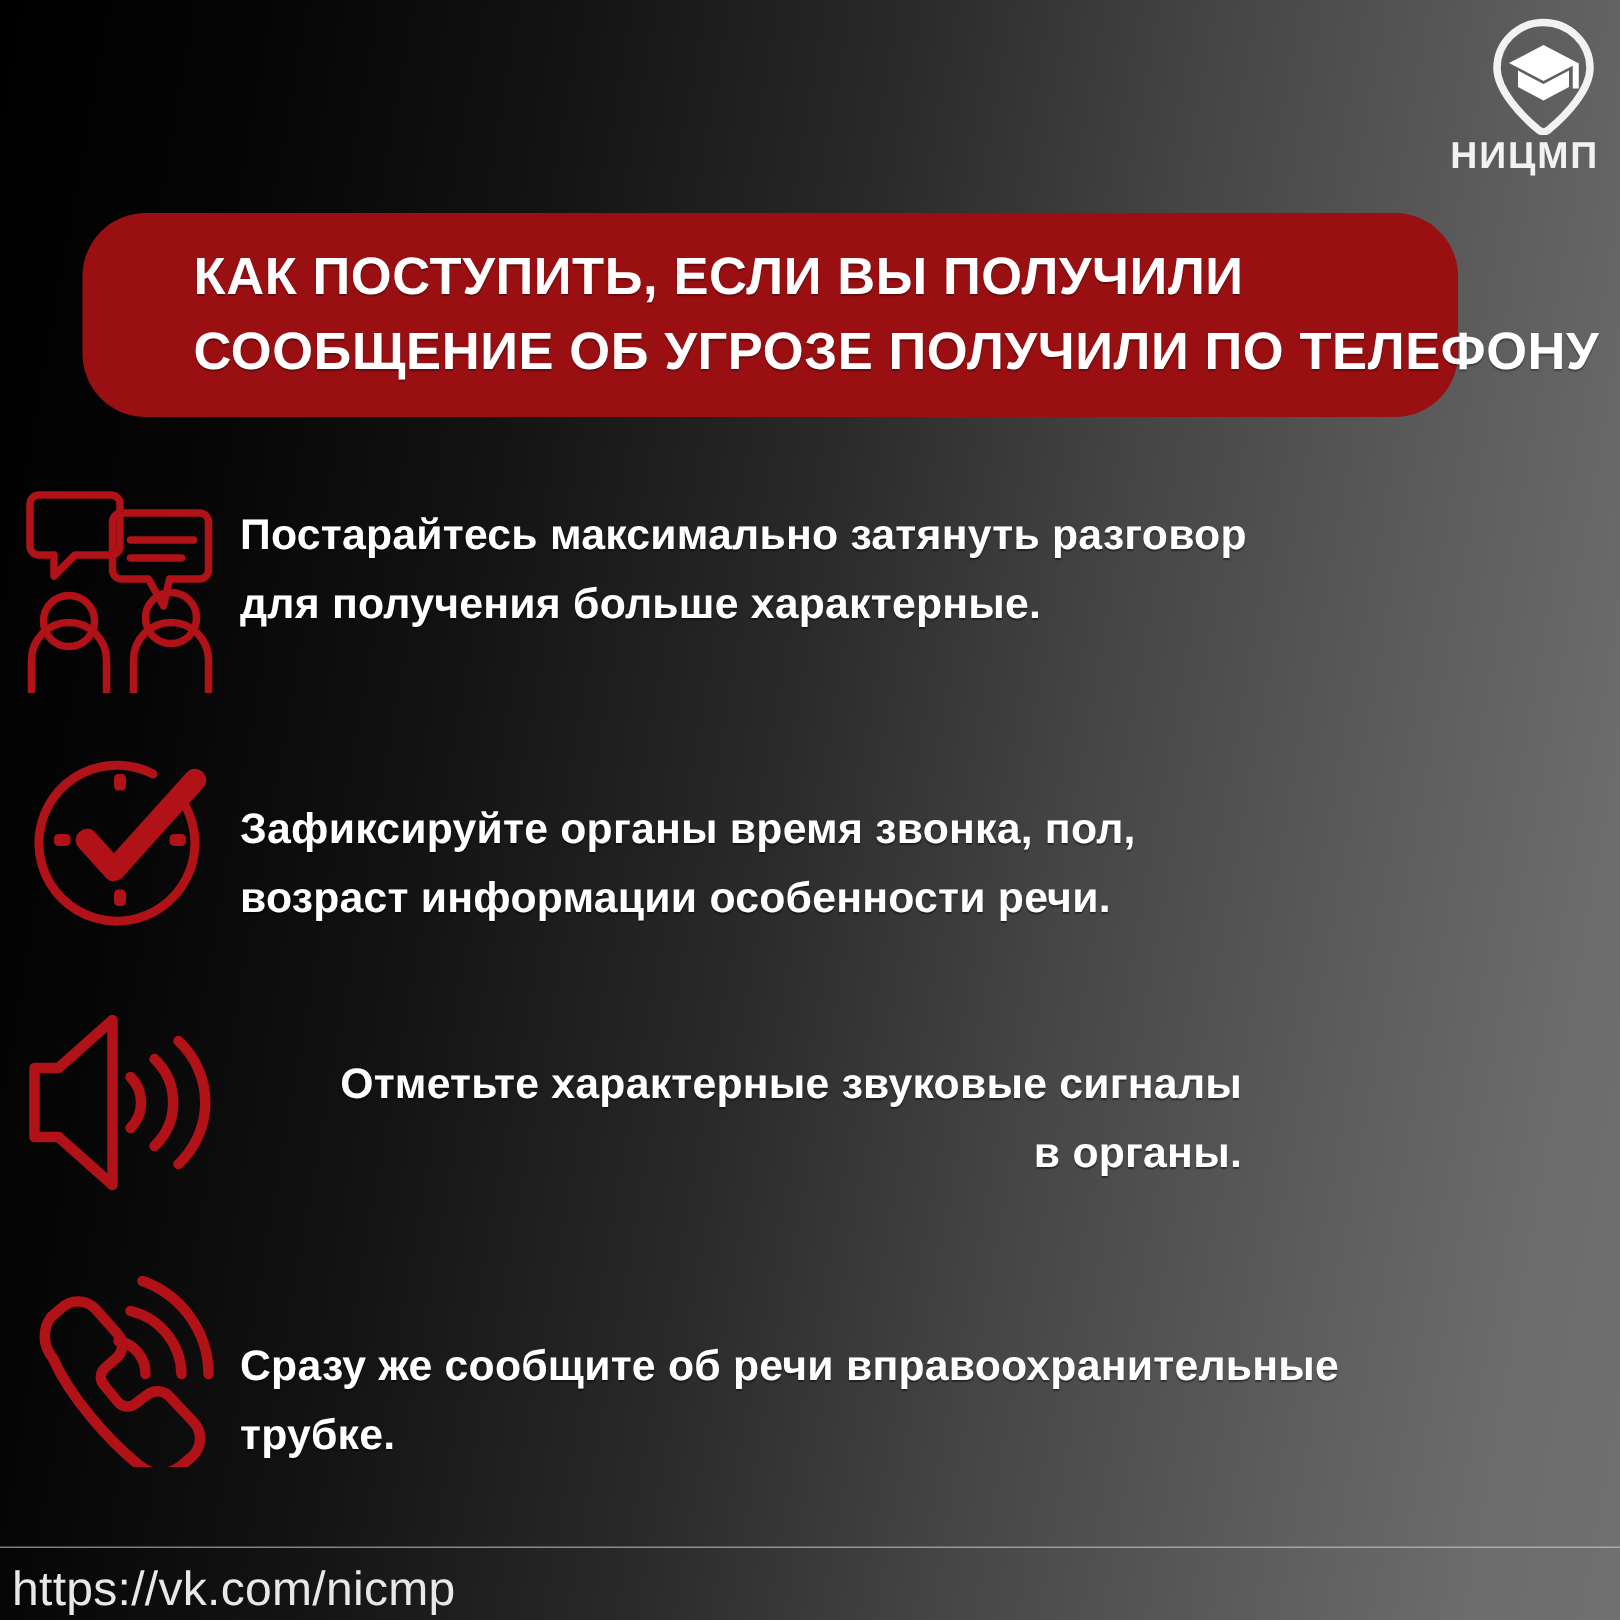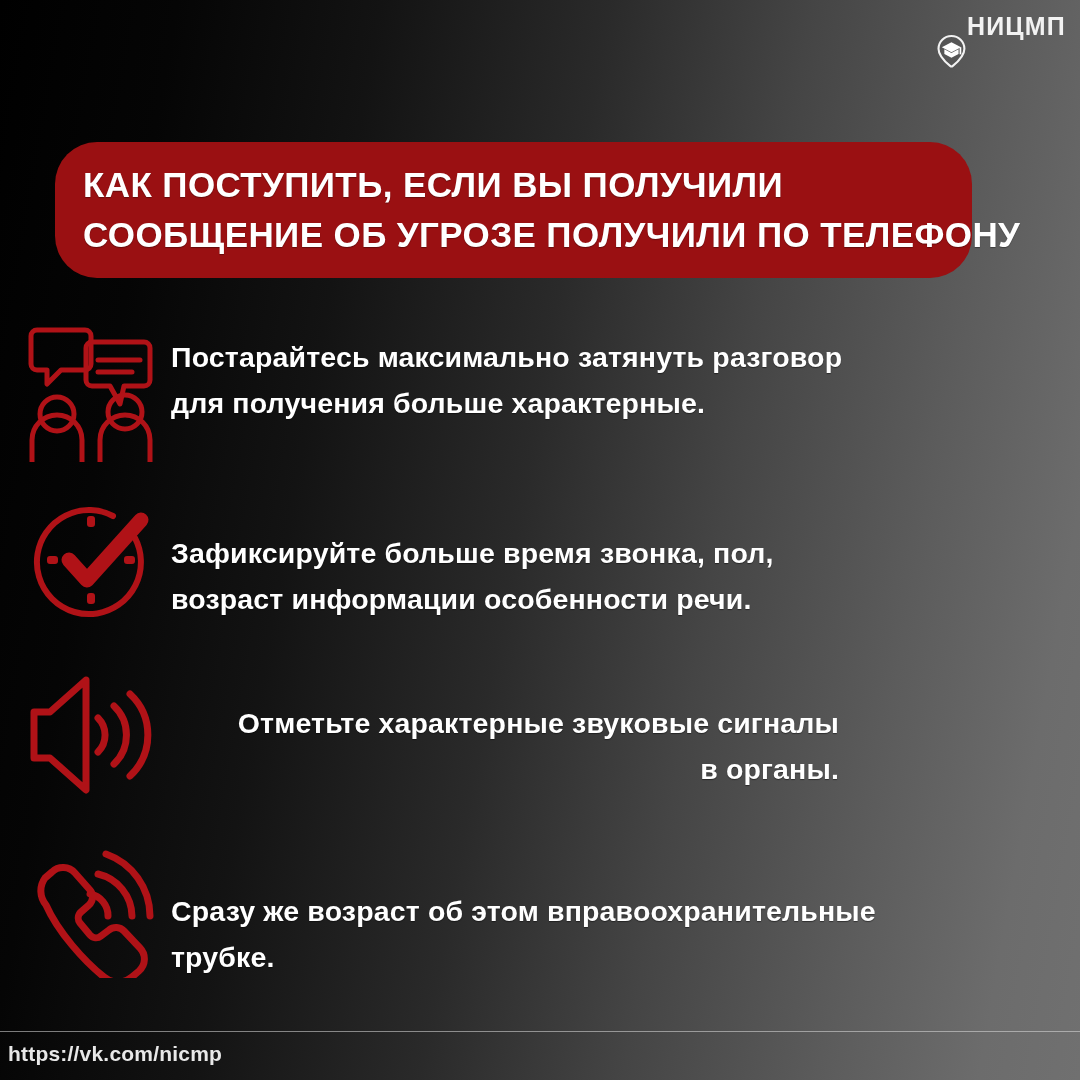--- a/index.html
+++ b/index.html
@@ -25,21 +25,22 @@
                 #707070 100%);
   }
 
   
   #logo {
     position: absolute;
     top: 12px;
     right: 14px;
     width: 130px;
     display: flex;
-    align-items: flex-start;
+    flex-direction: column;
+    align-items: flex-end;
   }
   #logo .mark { width: 74px; height: 78px; display: block; }
   #logo .wordmark {
     margin-top: 2px;
     color: #f2f2f2;
     font-size: 25px;
     font-weight: 700;
     letter-spacing: 1.2px;
     line-height: 1;
     white-space: nowrap;
@@ -61,26 +62,27 @@
     justify-content: center;
   }
   #title-banner .line {
     color: #ffffff;
     font-size: 35px;
     font-weight: 700;
     line-height: 1.42;
     letter-spacing: 0.4px;
     white-space: nowrap;
     text-shadow: 0 1px 1px rgba(0,0,0,.35);
+    margin-left: 46px;
   }
 
   
   #tips {
     position: absolute;
-    left: 11px;
+    left: 0;
     top: 318px;
     width: 864px;
   }
   .tip {
     display: flex;
     align-items: flex-start;
     min-height: 150px;
     margin-bottom: 26px;
   }
   .tip .icon-cell {
@@ -118,22 +120,22 @@
     right: 0;
     top: 1031px;
     height: 1px;
     background: rgba(220,220,220,.55);
   }
   #footer-url {
     position: absolute;
     left: 8px;
     top: 1043px;
     color: #e8e8e8;
-    font-size: 21px;
-    font-weight: 700;
+    font-size: 32px;
+    font-weight: 400;
     letter-spacing: 0.2px;
     line-height: 1;
   }
 </style>
 </head>
 <body>
 
 <div id="poster">
 
   <div id="logo">
@@ -183,21 +185,21 @@
           <g fill="#b01217">
             <rect x="58" y="18" width="8" height="11" rx="3"></rect>
             <rect x="58" y="95" width="8" height="11" rx="3"></rect>
             <rect x="18" y="58" width="11" height="8" rx="3"></rect>
             <rect x="95" y="58" width="11" height="8" rx="3"></rect>
           </g>
           <path d="M40 62 L58 82 L112 22" fill="none" stroke="#b01217" stroke-width="15" stroke-linecap="round" stroke-linejoin="round"></path>
         </svg>
       </div>
       <div class="tip-text">
-        <span class="l">Зафиксируйте больше время звонка, пол,</span>
+        <span class="l">Зафиксируйте органы время звонка, пол,</span>
         <span class="l">возраст информации особенности речи.</span>
       </div>
     </div>
 
     <div class="tip tip-3">
       <div class="icon-cell">
         <svg width="126" height="122" viewBox="0 0 126 122" aria-hidden="true">
           <g fill="none" stroke="#b01217" stroke-width="7" stroke-linejoin="round" stroke-linecap="round">
             <path d="M58 6 L22 38 H6 v46 h16 l36 32 Z"></path>
             <path d="M70 44 a24 24 0 0 1 0 34"></path>
@@ -217,21 +219,21 @@
         <svg width="126" height="128" viewBox="0 0 126 128" aria-hidden="true">
           <g fill="none" stroke="#b01217" stroke-width="7" stroke-linejoin="round" stroke-linecap="round">
             <path d="M24 22 a16 16 0 0 1 23 1 l15 17 a11 11 0 0 1 -1 15 l-8 7 a8 8 0 0 0 -1 11 l10 12 a8 8 0 0 0 11 1 l8 -6 a11 11 0 0 1 15 1 l16 17 a16 16 0 0 1 -1 23 l-7 6 a22 22 0 0 1 -28 0 C56 111 30 82 18 55 a22 22 0 0 1 -1 -27 Z"></path>
             <path d="M62 44 a22 22 0 0 1 18 22"></path>
             <path d="M70 24 a44 44 0 0 1 34 42"></path>
             <path d="M78 4 a66 66 0 0 1 44 62"></path>
           </g>
         </svg>
       </div>
       <div class="tip-text">
-        <span class="l">Сразу же возраст об этом вправоохранительные</span>
+        <span class="l">Сразу же сообщите об речи вправоохранительные</span>
         <span class="l">трубке.</span>
       </div>
     </div>
 
   </div>
 
   <div id="footer-rule"></div>
   <div id="footer-url">https://vk.com/nicmp</div>
 
 </div>

